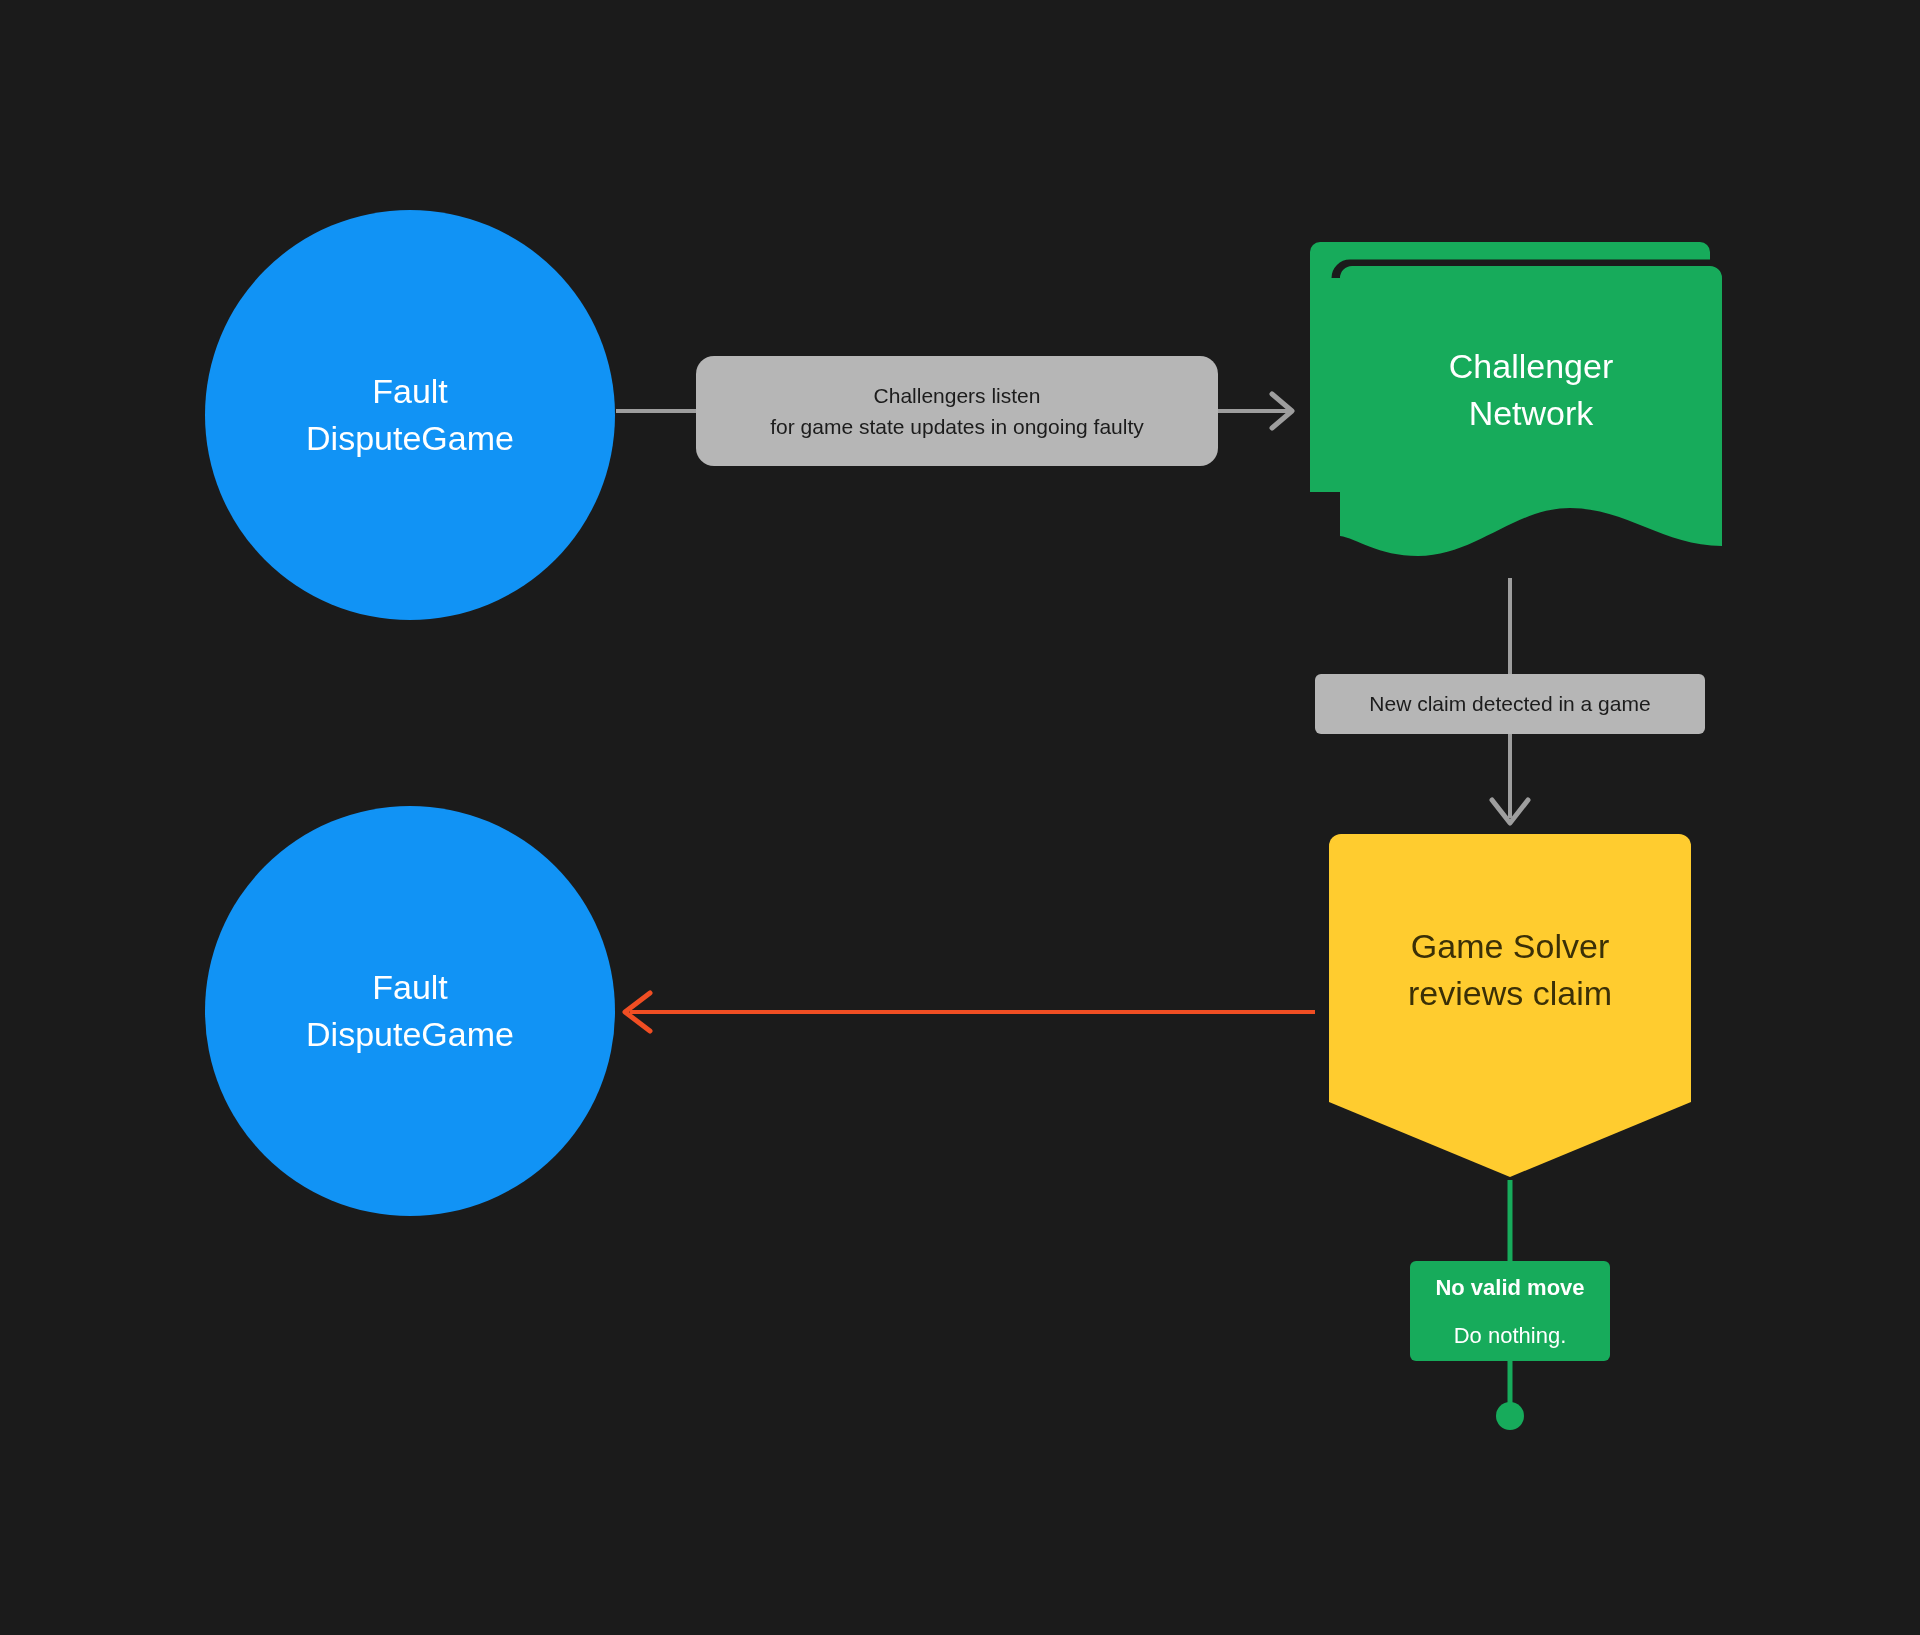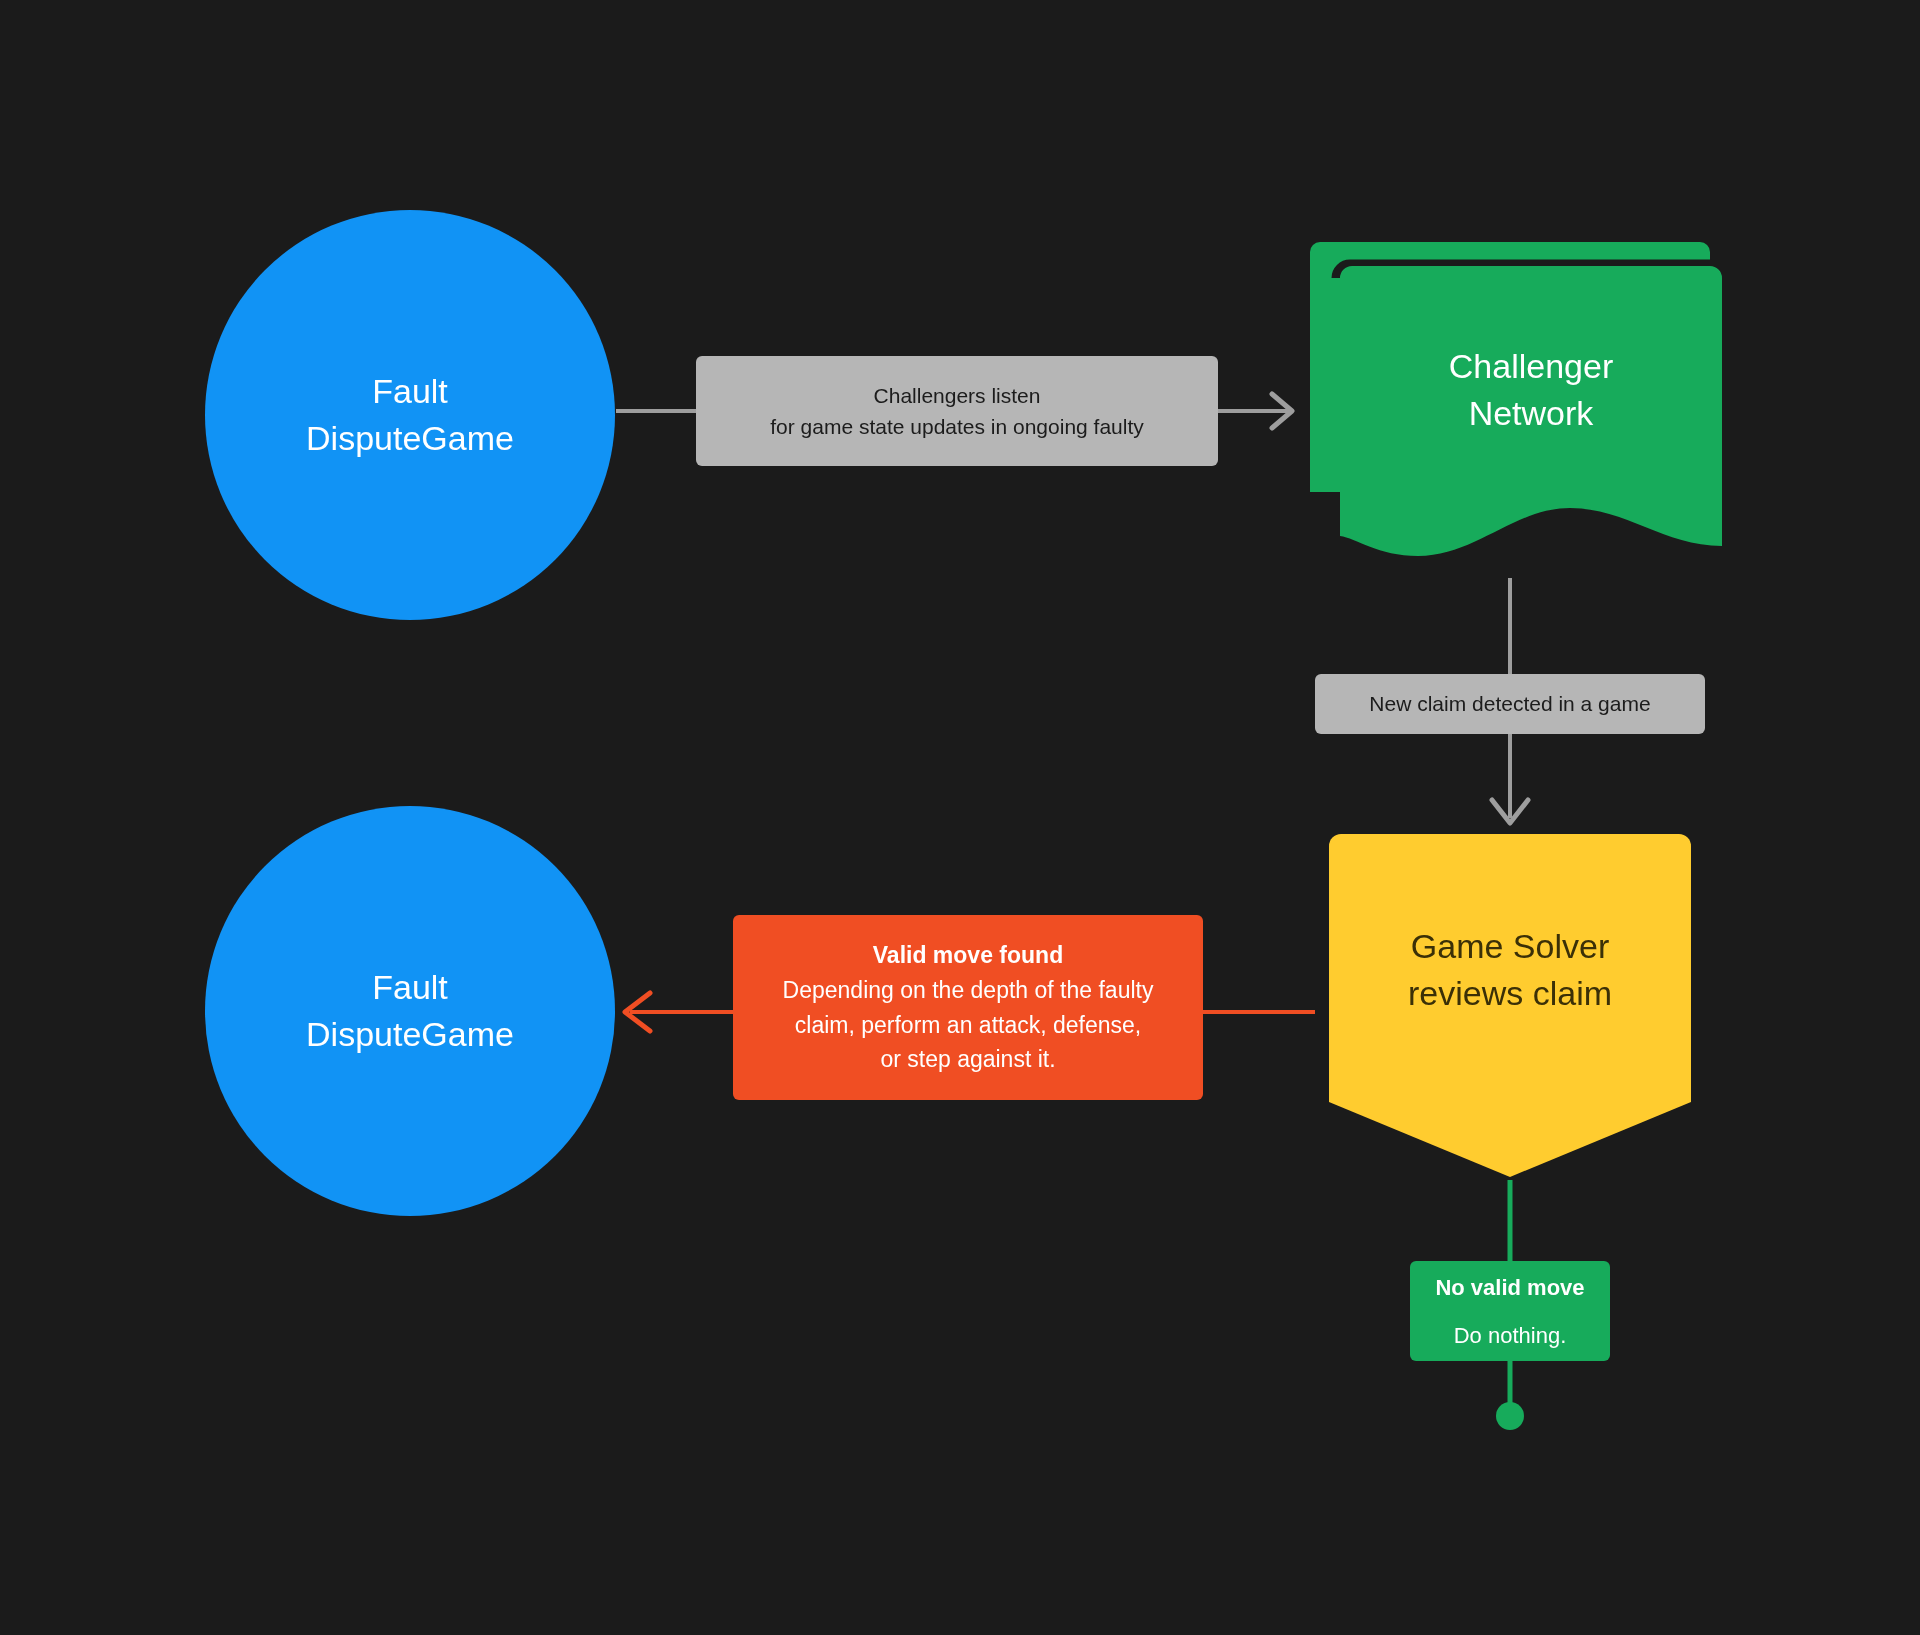--- a/index.html
+++ b/index.html
@@ -188,34 +188,28 @@
     <span>Game Solver</span>
     <span>reviews claim</span>
   </div>
 
   <div class="circle-node" style="left:205px; top:806px; width:410px; height:410px;"></div>
   <div class="node-label circle-text" style="left:205px; top:806px; width:410px; height:410px;">
     <span>Fault</span>
     <span>DisputeGame</span>
   </div>
 
-  <div class="edge-chip chip-gray" style="left:696px; top:356px; width:522px; height:110px;">
+  <div class="edge-chip chip-gray" style="left:696px; top:356px; width:522px; height:110px;border-radius:18px;">
     <span class="chip-line">Challengers listen</span>
     <span class="chip-line">for game state updates in ongoing faulty</span>
   </div>
 
   <div class="edge-chip chip-gray" style="left:1315px; top:674px; width:390px; height:60px;">
     <span class="chip-line">New claim detected in a game</span>
   </div>
 
-  <div class="edge-chip chip-orange" style="left:733px; top:915px; width:470px; height:185px;">
-    <span class="chip-line bold">Valid move found</span>
-    <span class="chip-line">Depending on the depth of the faulty</span>
-    <span class="chip-line">claim, perform an attack, defense,</span>
-    <span class="chip-line">or step against it.</span>
-  </div>
 
   <div class="edge-chip chip-green" style="left:1410px; top:1261px; width:200px; height:100px;gap:15px;">
     <span class="chip-line bold">No valid move</span>
     <span class="chip-line">Do nothing.</span>
   </div>
 
 </div>
 
 </body></html>

